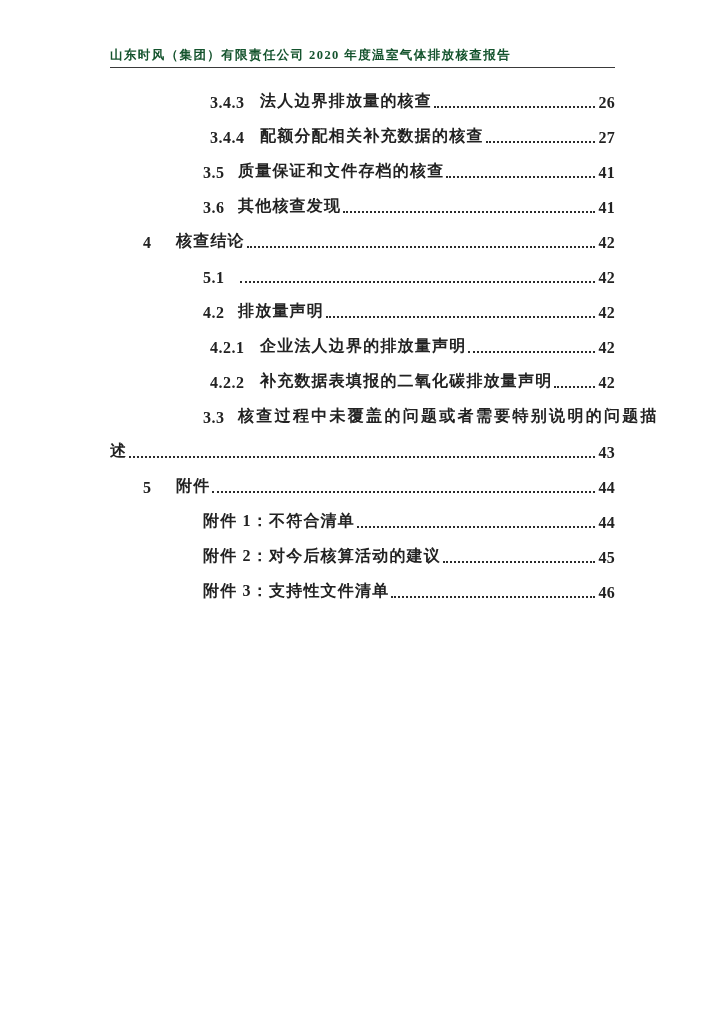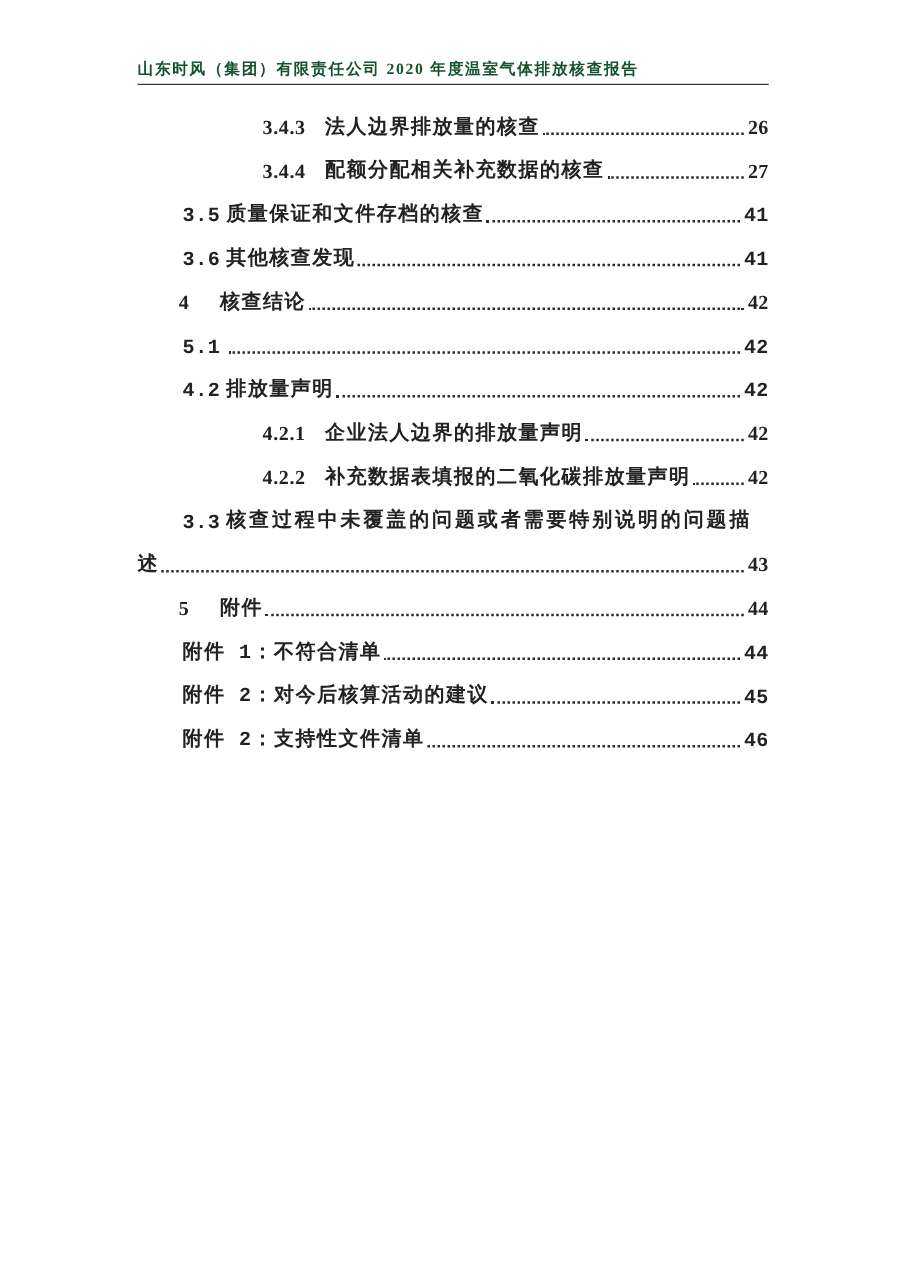--- a/index.html
+++ b/index.html
@@ -40,21 +40,21 @@
     align-items: flex-end;
     height: 22px;
     margin-bottom: 13px;
     font-size: 16px;
     font-weight: 600;
     color: #222222;
     white-space: nowrap;
   }
   .indent-0 { margin-left: 0; }
   .indent-1 { margin-left: 33px; }
-  .indent-2 { margin-left: 36px; font-family: Liberation Mono, monospace; }
+  .indent-2 { margin-left: 93px; }
   .indent-3 { margin-left: 100px; }
   .num { letter-spacing: 0.5px; flex: none; }
   .num.n1 { width: 33px; }
   .num.n2 { width: 35px; }
   .num.n3 { width: 50px; }
   .label { letter-spacing: 1.2px; flex: none; }
   .row.wrap .label { letter-spacing: 2.3px; }
   .leader {
     flex: 1 1 auto;
     min-width: 0;
@@ -147,18 +147,18 @@
         <span class="label">附件 1：不符合清单</span>
         <span class="leader"></span>
         <span class="pagenum">44</span>
       </div>
       <div class="row indent-2">
         <span class="label">附件 2：对今后核算活动的建议</span>
         <span class="leader"></span>
         <span class="pagenum">45</span>
       </div>
       <div class="row indent-2">
-        <span class="label">附件 2：支持性文件清单</span>
+        <span class="label">附件 3：支持性文件清单</span>
         <span class="leader"></span>
         <span class="pagenum">46</span>
       </div>
     </div>
 </div>
 
 </body></html>

